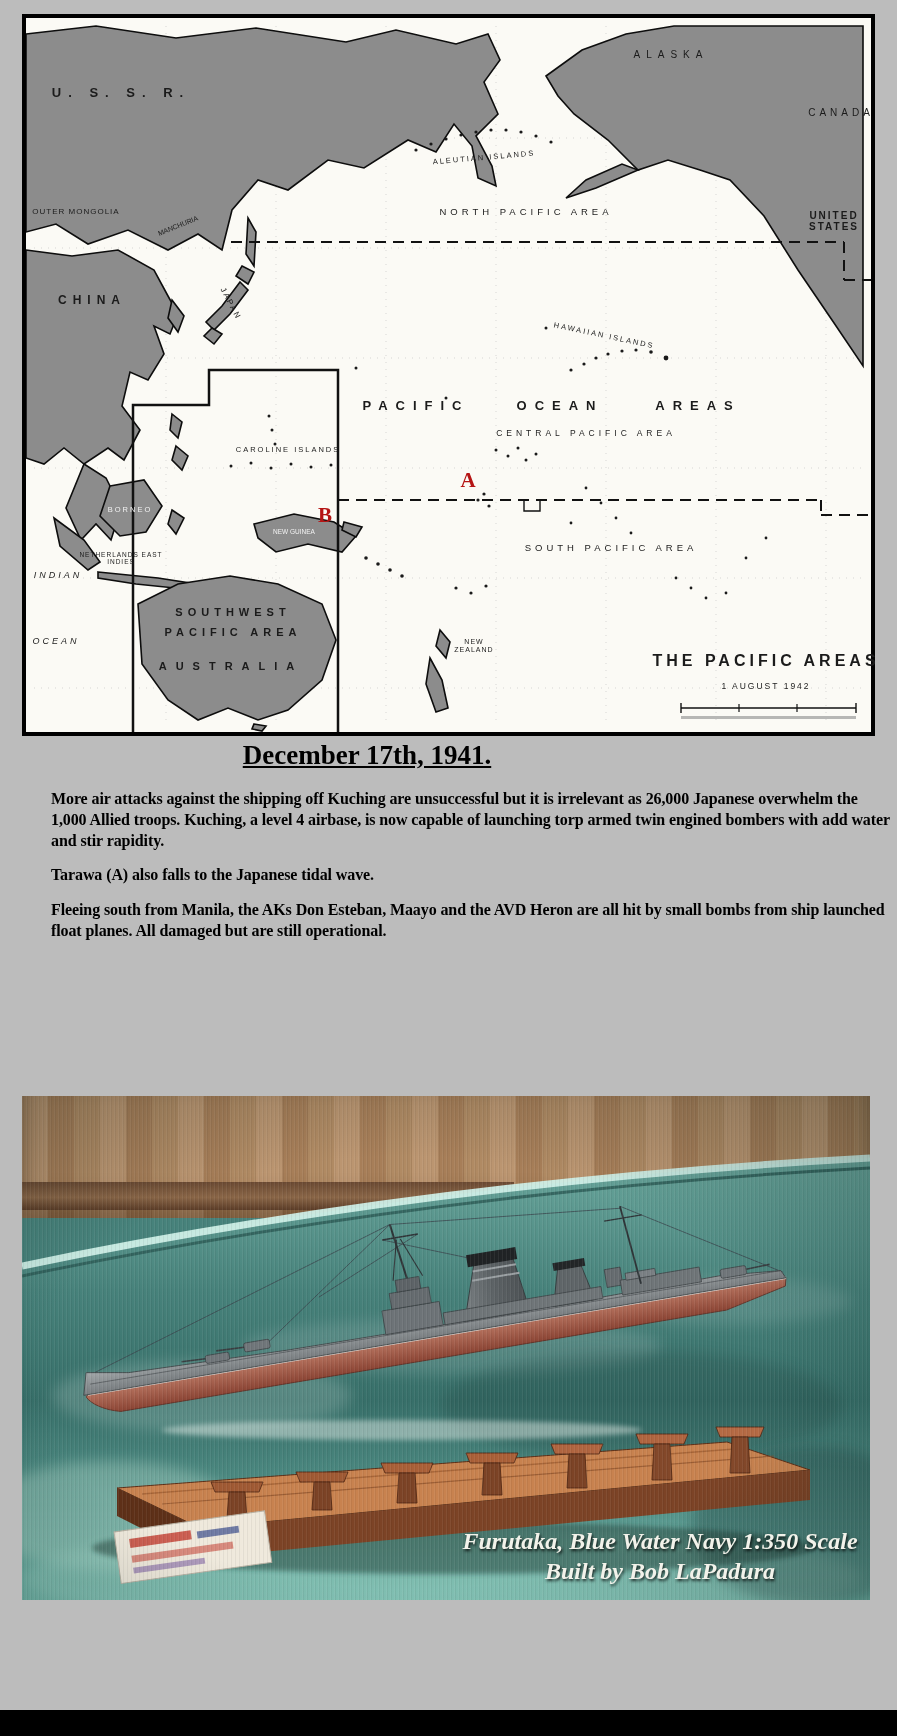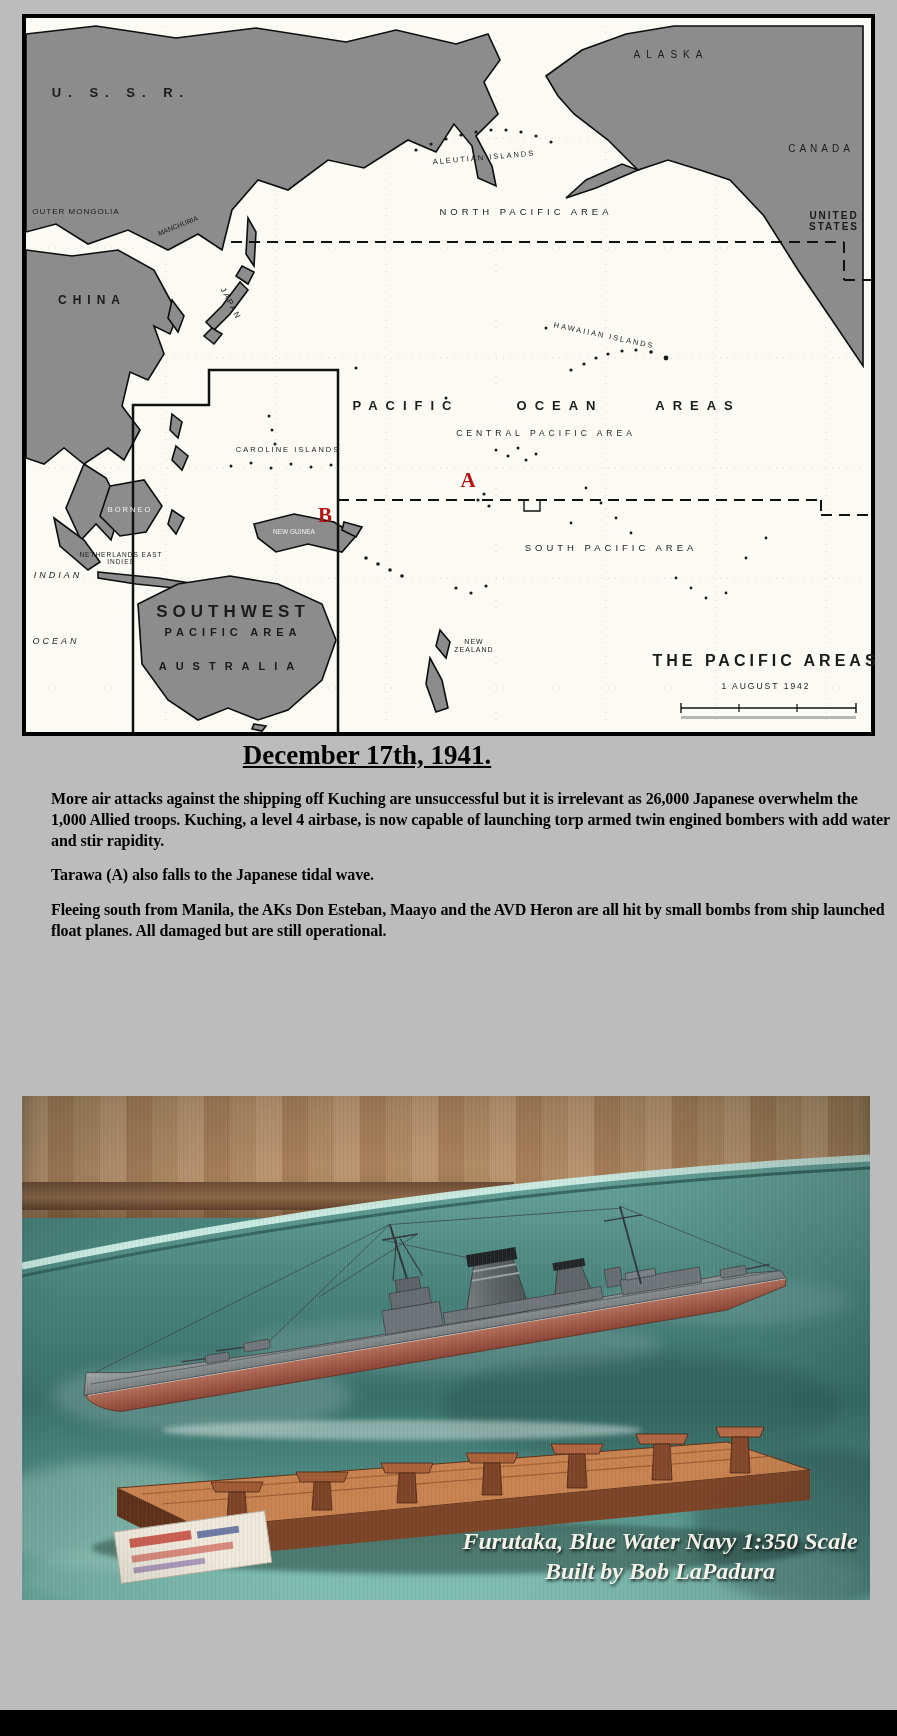--- a/index.html
+++ b/index.html
@@ -159,39 +159,39 @@
         <line x1="655" y1="685" x2="655" y2="695" stroke-width="1.4"></line>
         <line x1="713" y1="686" x2="713" y2="694" stroke-width="1.2"></line>
         <line x1="771" y1="686" x2="771" y2="694" stroke-width="1.2"></line>
         <line x1="830" y1="685" x2="830" y2="695" stroke-width="1.4"></line>
         <rect x="655" y="698" width="175" height="3" fill="#9a9a9a" stroke="none" opacity="0.7"></rect>
       </g>
     </svg>
 
     <span class="ml" style="left:95px;top:75px;font-size:13px;font-weight:bold;letter-spacing:7px;">U.  S.  S.  R.</span>
     <span class="ml" style="left:645px;top:36px;font-size:10px;letter-spacing:6px;">ALASKA</span>
-    <span class="ml" style="left:795px;top:94px;font-size:10px;letter-spacing:4px;margin-top:36px;">CANADA</span>
+    <span class="ml" style="left:815px;top:94px;font-size:10px;letter-spacing:4px;">CANADA</span>
     <span class="ml wrap" style="left:808px;top:203px;width:72px;font-size:10px;font-weight:bold;letter-spacing:2px;">UNITED STATES</span>
     <span class="ml" style="left:50px;top:194px;font-size:8px;letter-spacing:1px;">OUTER MONGOLIA</span>
     <span class="ml" style="left:152px;top:208px;font-size:7px;transform:translate(-50%,-50%) rotate(-22deg);">MANCHURIA</span>
     <span class="ml" style="left:66px;top:283px;font-size:12px;font-weight:bold;letter-spacing:6px;">CHINA</span>
     <span class="ml" style="left:204px;top:286px;font-size:8px;letter-spacing:2px;transform:translate(-50%,-50%) rotate(62deg);">JAPAN</span>
     <span class="ml" style="left:458px;top:140px;font-size:7.5px;letter-spacing:2px;transform:translate(-50%,-50%) rotate(-5deg);">ALEUTIAN ISLANDS</span>
     <span class="ml" style="left:500px;top:194px;font-size:9.5px;letter-spacing:4px;">NORTH PACIFIC AREA</span>
-    <span class="ml" style="left:380px;top:388px;font-size:13px;font-weight:bold;letter-spacing:8px;">PACIFIC</span>
+    <span class="ml" style="left:390px;top:388px;font-size:13px;font-weight:bold;letter-spacing:8px;">PACIFIC</span>
     <span class="ml" style="left:534px;top:388px;font-size:13px;font-weight:bold;letter-spacing:8px;">OCEAN</span>
     <span class="ml" style="left:672px;top:388px;font-size:13px;font-weight:bold;letter-spacing:8px;">AREAS</span>
-    <span class="ml" style="left:520px;top:416px;font-size:8.5px;letter-spacing:4px;">CENTRAL PACIFIC AREA</span>
+    <span class="ml" style="left:560px;top:416px;font-size:8.5px;letter-spacing:4px;">CENTRAL PACIFIC AREA</span>
     <span class="ml" style="left:578px;top:318px;font-size:7.5px;letter-spacing:2px;transform:translate(-50%,-50%) rotate(12deg);">HAWAIIAN ISLANDS</span>
     <span class="ml" style="left:262px;top:432px;font-size:7.5px;letter-spacing:2px;">CAROLINE ISLANDS</span>
     <span class="ml" style="left:585px;top:530px;font-size:9.5px;letter-spacing:4px;">SOUTH PACIFIC AREA</span>
     <span class="ml" style="left:104px;top:492px;font-size:7.5px;letter-spacing:2px;color:#f2f2f2;">BORNEO</span>
     <span class="ml wrap" style="left:95px;top:540px;width:95px;font-size:6.5px;letter-spacing:1px;">NETHERLANDS EAST INDIES</span>
     <span class="ml" style="left:268px;top:514px;font-size:6.5px;color:#f2f2f2;">NEW GUINEA</span>
-    <span class="ml" style="left:207px;top:594px;font-size:17px;font-weight:bold;letter-spacing:5px;">SOUTHWEST</span>
+    <span class="ml" style="left:207px;top:594px;font-size:11px;font-weight:bold;letter-spacing:5px;">SOUTHWEST</span>
     <span class="ml" style="left:207px;top:614px;font-size:11px;font-weight:bold;letter-spacing:5px;">PACIFIC AREA</span>
     <span class="ml" style="left:205px;top:648px;font-size:11px;font-weight:bold;letter-spacing:9px;">AUSTRALIA</span>
     <span class="ml wrap" style="left:448px;top:628px;width:46px;font-size:7px;letter-spacing:1px;">NEW ZEALAND</span>
     <span class="ml" style="left:32px;top:558px;font-size:9px;letter-spacing:3px;font-style:italic;">INDIAN</span>
     <span class="ml" style="left:30px;top:624px;font-size:9px;letter-spacing:3px;font-style:italic;">OCEAN</span>
     <span class="ml" style="left:740px;top:643px;font-size:16px;font-weight:bold;letter-spacing:4px;">THE PACIFIC AREAS</span>
     <span class="ml" style="left:740px;top:669px;font-size:8.5px;letter-spacing:2px;">1 AUGUST 1942</span>
 
     <span class="marker" style="left:442px;top:462px;color:#b51414;">A</span>
     <span class="marker" style="left:299px;top:497px;color:#b51414;">B</span>

